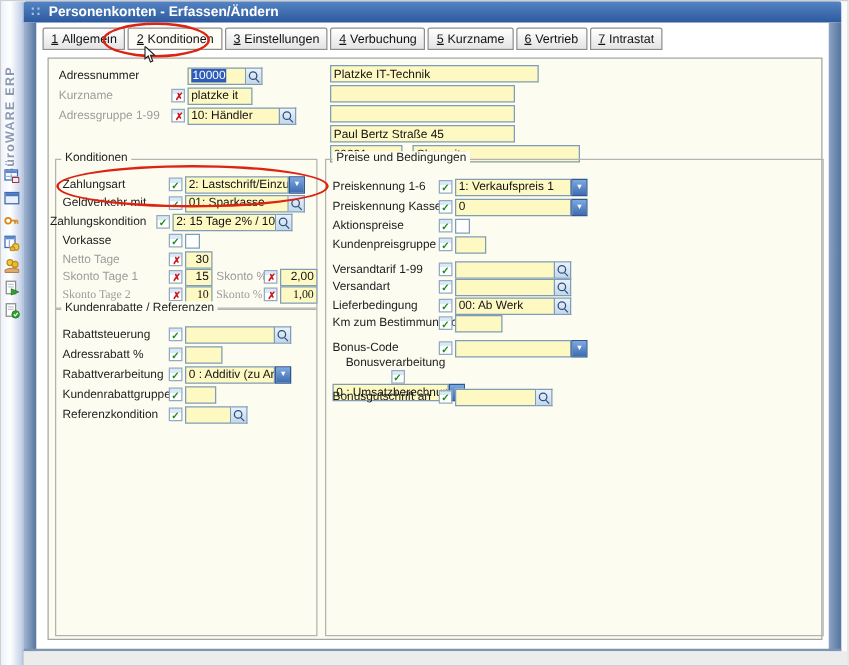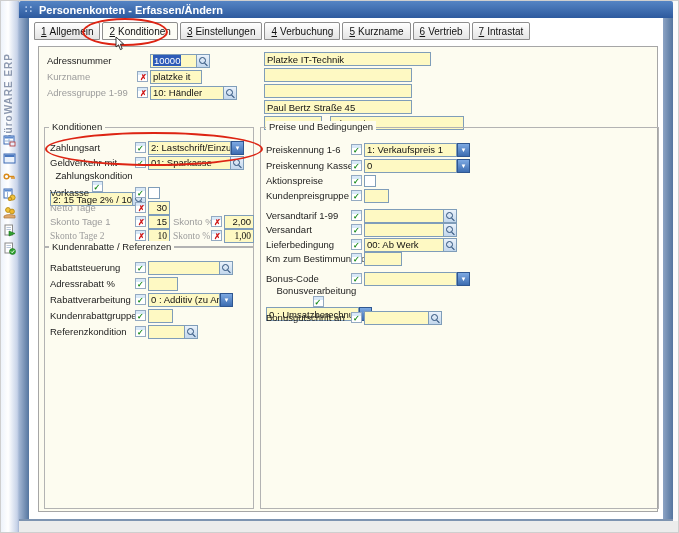--- a/index.html
+++ b/index.html
@@ -229,21 +229,21 @@
       <span class="islot">
           <span class="ic edit">
             <i>✓</i>
           </span>
         </span>
       <span class="ctl">
           <span class="fb" style="width:83px;">01: Sparkasse</span>
           <span class="lk"></span>
         </span>
     </div>
-    <div class="row" style="left:11px;top:123px;flex-direction:column;">
+    <div class="row" style="left:1px;top:123px;">
       <span class="lbl" style="width:85px;">Zahlungskondition</span>
       <span class="islot">
           <span class="ic edit">
             <i>✓</i>
           </span>
         </span>
       <span class="ctl">
           <span class="fb" style="width:83px;">2: 15 Tage 2% / 10 Tag</span>
           <span class="lk"></span>
         </span>

